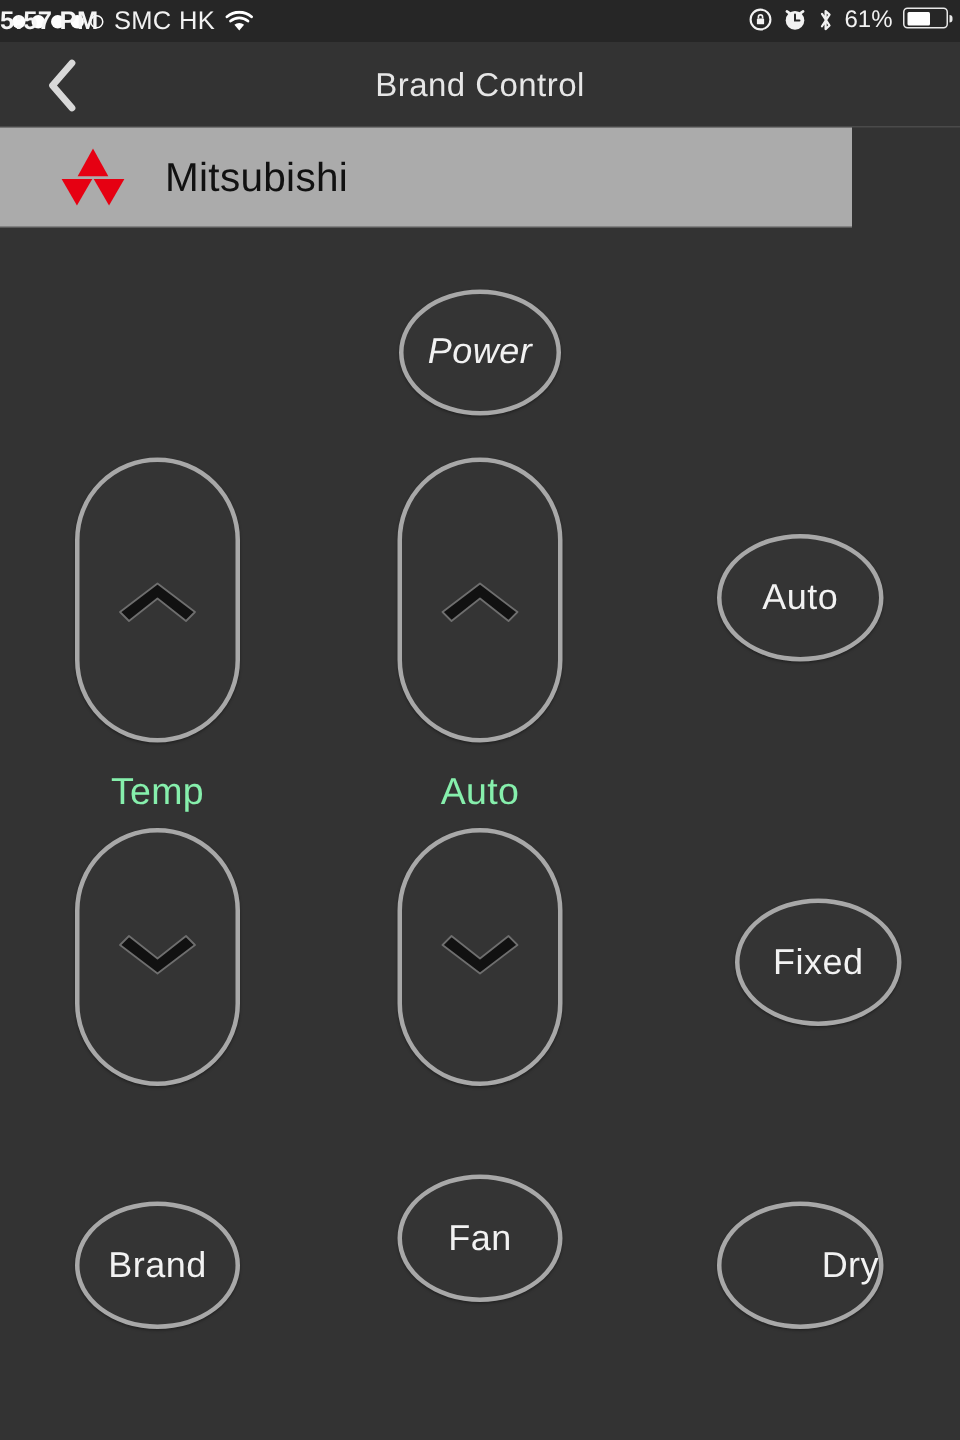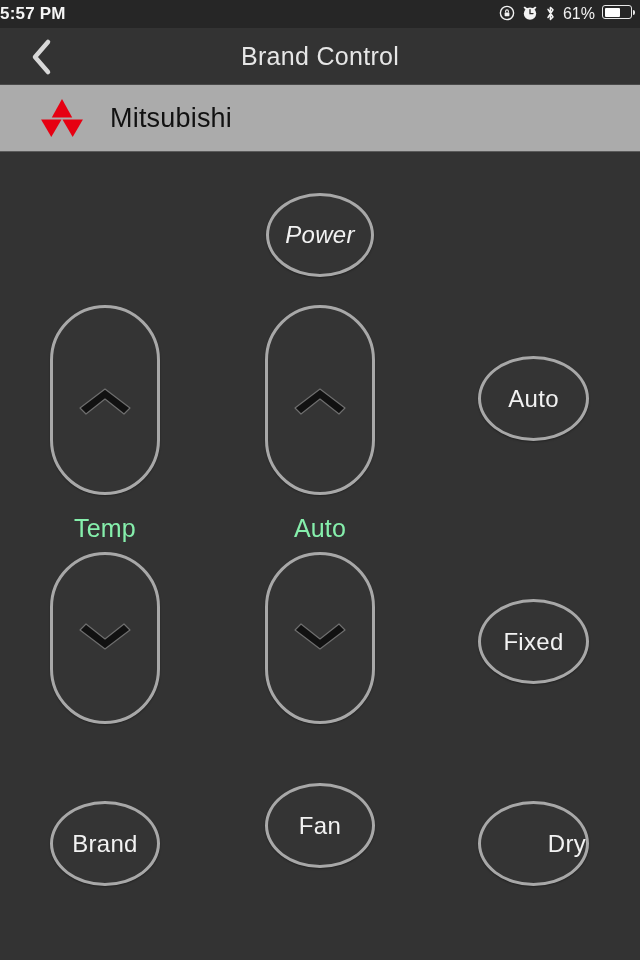--- a/index.html
+++ b/index.html
@@ -45,26 +45,26 @@
     background:#333333;
     border-bottom:1px solid #4a4a4a;
   }
   #back-button {
     position:absolute; left:12px; top:0; height:57px; width:60px;
     display:flex; align-items:center; justify-content:center;
   }
   #nav-title {
     position:absolute; left:0; right:0; top:0; height:57px;
     display:flex; align-items:center; justify-content:center;
-    font-size:25px; color:#e6e6e6; letter-spacing:.3px;
+    font-size:22px; color:#e6e6e6; letter-spacing:.3px;
   }
 
   
   #brand-row {
-    position:absolute; left:0; top:85px; width:640px; height:67px;
+    position:absolute; left:0; top:85px; width:568px; height:67px;
     background:#ababab;
     display:flex; align-items:center;
     border-bottom:1px solid #5a5a5a;
   }
   #brand-logo { position:absolute; left:38px; width:48px; height:40px; }
   #brand-name {
     position:absolute; left:110px;
     font-size:27px; color:#111111; letter-spacing:.2px;
   }
 
@@ -85,40 +85,55 @@
   .ellipse { border-radius:50%; }
   .pill { border-radius:58px; }
 
   
   #btn-power { left:266px; top:41px;  width:108px; height:84px;font-style:italic; }
   #btn-temp-up   { left:50px;  top:153px; width:110px; height:190px; }
   #btn-speed-up  { left:265px; top:153px; width:110px; height:190px; }
   #btn-auto      { left:478px; top:204px; width:111px; height:85px; }
   #btn-temp-down { left:50px;  top:400px; width:110px; height:172px; }
   #btn-speed-down{ left:265px; top:400px; width:110px; height:172px; }
-  #btn-fixed     { left:478px; top:447px; width:111px; height:85px; }
+  #btn-fixed     { left:490px; top:447px; width:111px; height:85px; }
   #btn-cool      { left:50px;  top:649px; width:110px; height:85px; }
   #btn-fan       { left:265px; top:631px; width:110px; height:85px;text-align:right; }
   #btn-dry       { left:478px; top:649px; width:111px; height:85px;justify-content:flex-end; }
 
   .group-label {
     position:absolute; font-size:25px; color:#86efac; letter-spacing:.2px;
     text-align:center; width:160px;
   }
   #label-temp  { left:25px;  top:362px; }
   #label-speed { left:240px; top:362px; }
 
   .chev { display:block; }
 </style>
 </head>
 <body>
 
 <div id="screen">
 
   <div id="status-bar">
+    <div class="sb-left">
+      <div class="sig-dots">
+        <span class="dot"></span>
+        <span class="dot"></span>
+        <span class="dot"></span>
+        <span class="dot"></span>
+        <span class="dot hollow"></span>
+      </div>
+      <span class="carrier">SMC HK</span>
+      <svg class="wifi-ico" viewBox="0 0 20 15">
+        <path d="M10 13.6 L6.6 9.6 a5.3 5.3 0 0 1 6.8 0 Z" fill="#ffffff"></path>
+        <path d="M3.9 7.0 a9.4 9.4 0 0 1 12.2 0" stroke="#ffffff" stroke-width="2" fill="none" stroke-linecap="round"></path>
+        <path d="M1.4 4.0 a13.2 13.2 0 0 1 17.2 0" stroke="#ffffff" stroke-width="2" fill="none" stroke-linecap="round"></path>
+      </svg>
+    </div>
 
     <div class="sb-center">5:57 PM</div>
 
     <div class="sb-right">
       <svg width="16" height="16" viewBox="0 0 16 16">
         <circle cx="8" cy="8" r="6.6" fill="none" stroke="#f2f2f2" stroke-width="1.4"></circle>
         <rect x="5.6" y="7.4" width="4.8" height="3.8" rx="0.6" fill="#f2f2f2"></rect>
         <path d="M6.6 7.4 V6.3 a1.4 1.4 0 0 1 2.8 0 V7.4" fill="none" stroke="#f2f2f2" stroke-width="1.1"></path>
       </svg>
       <svg width="16" height="16" viewBox="0 0 16 16">

